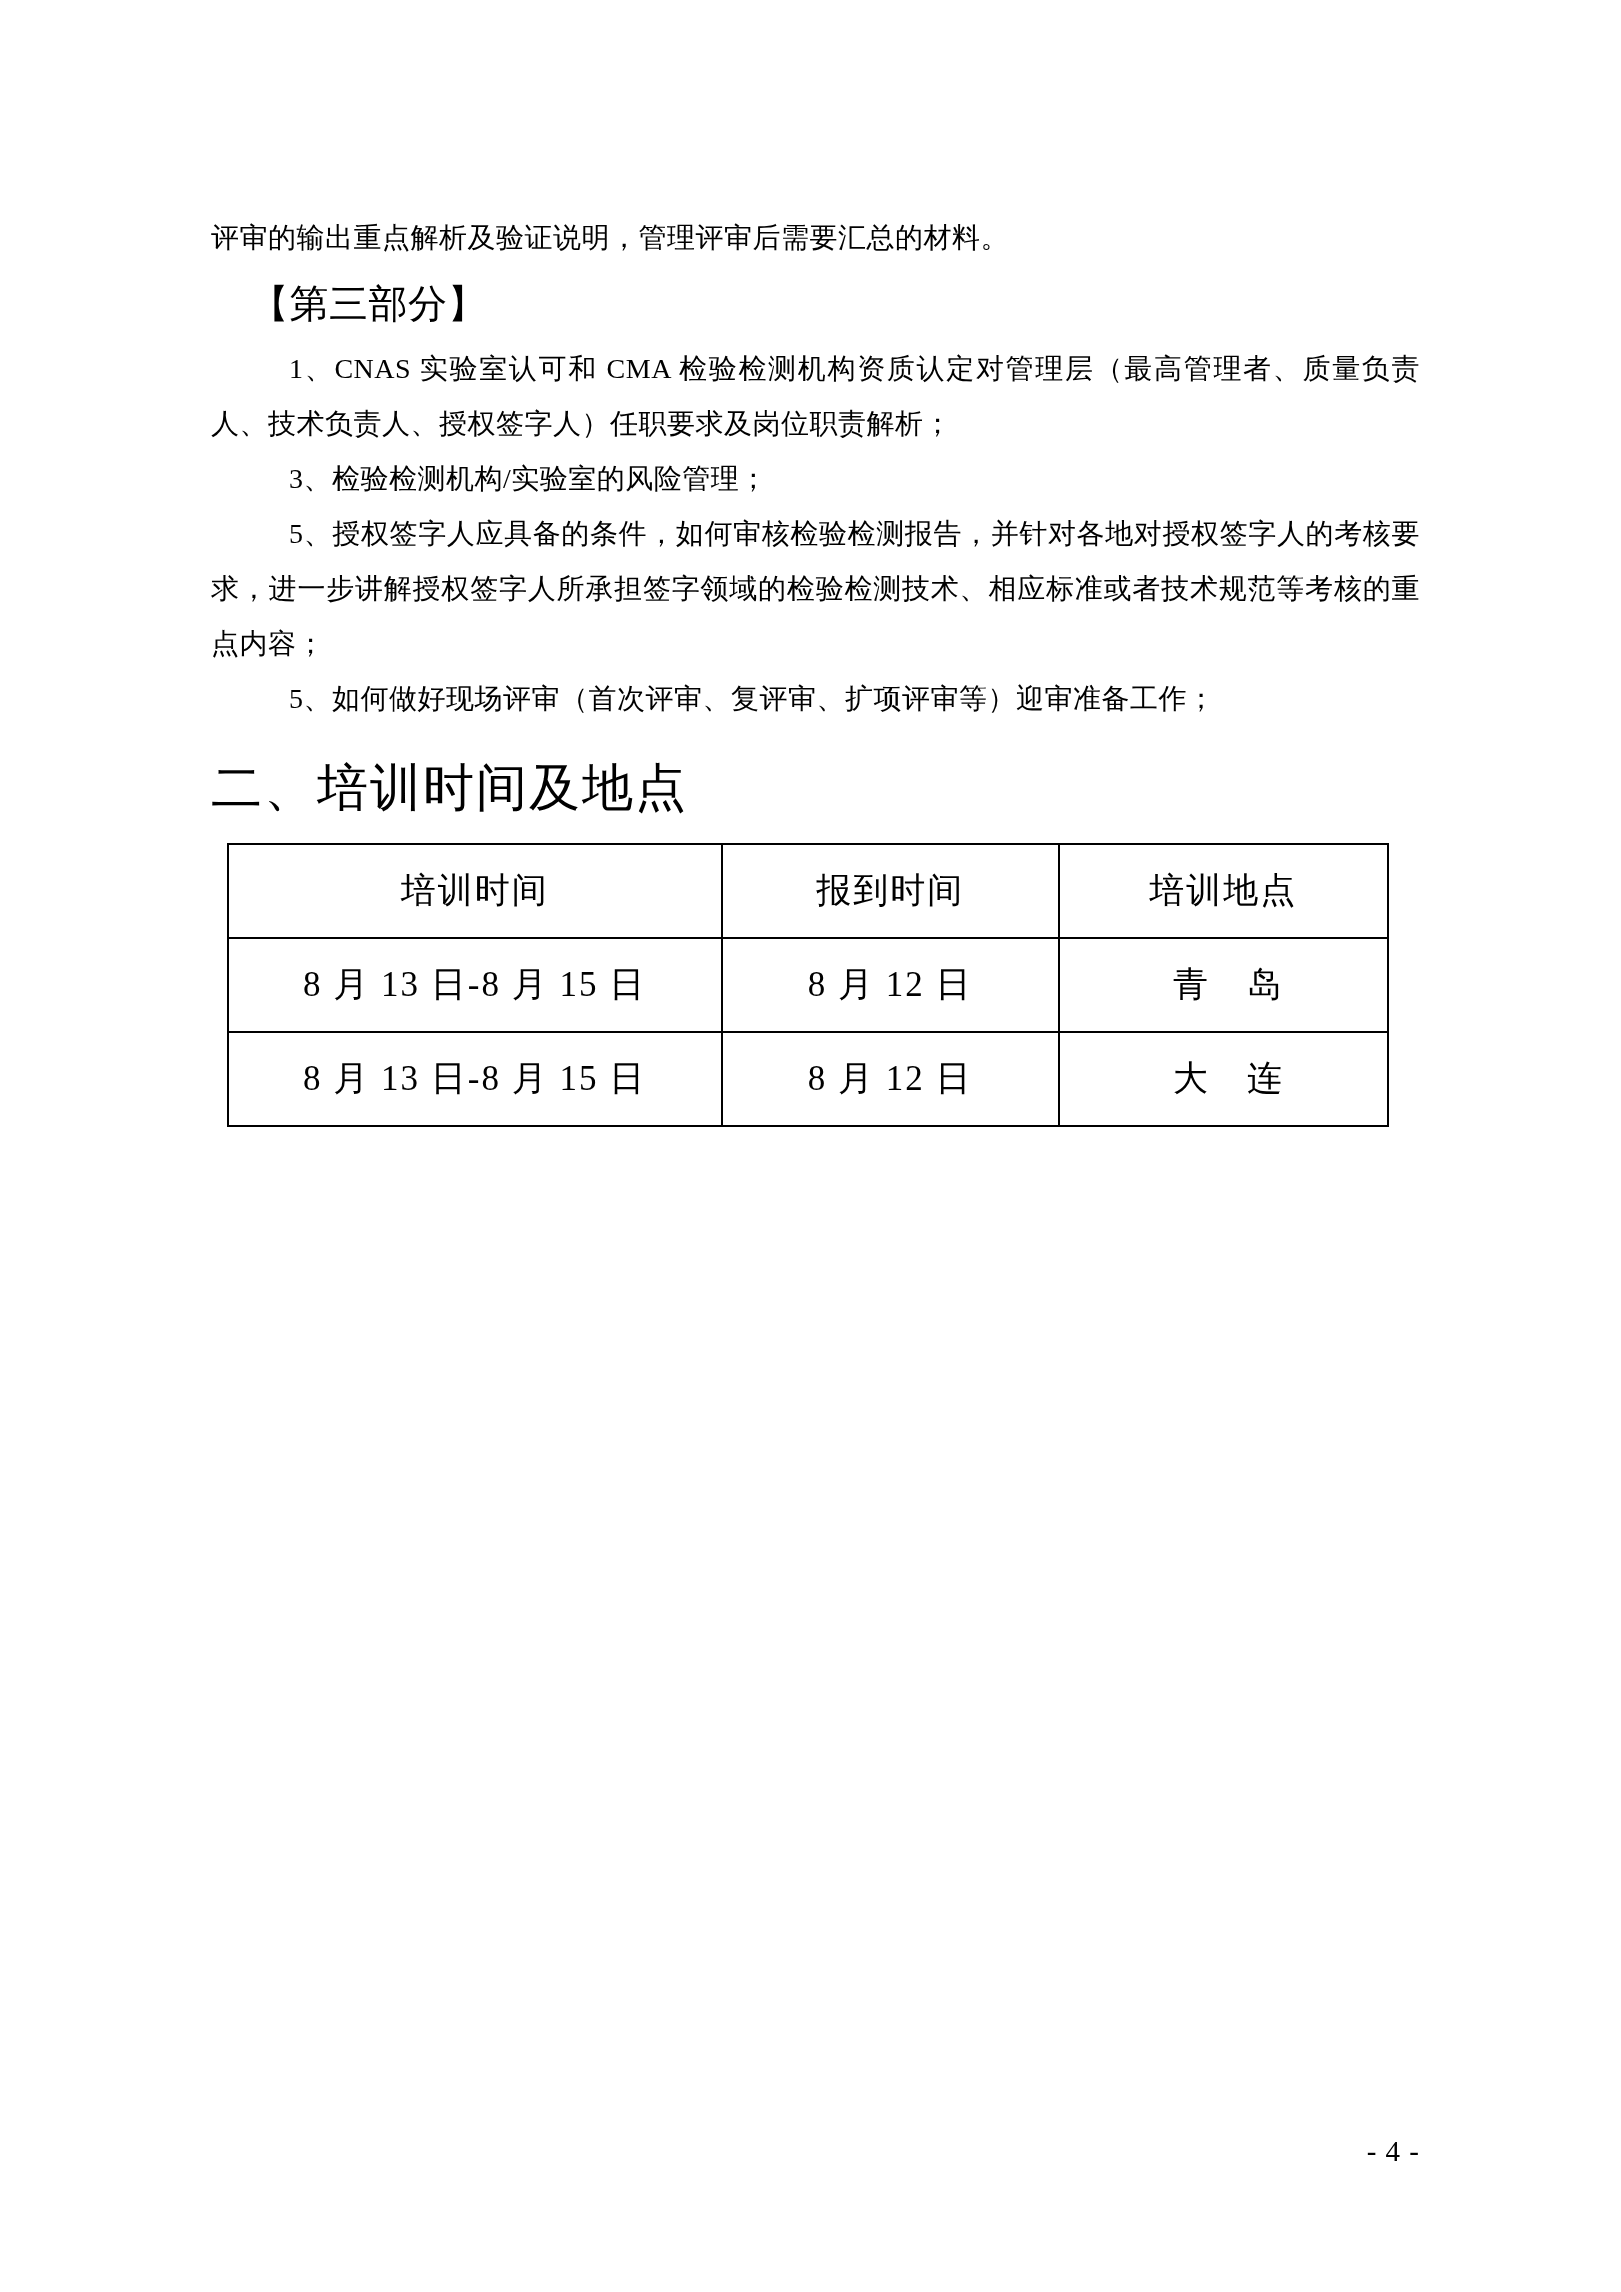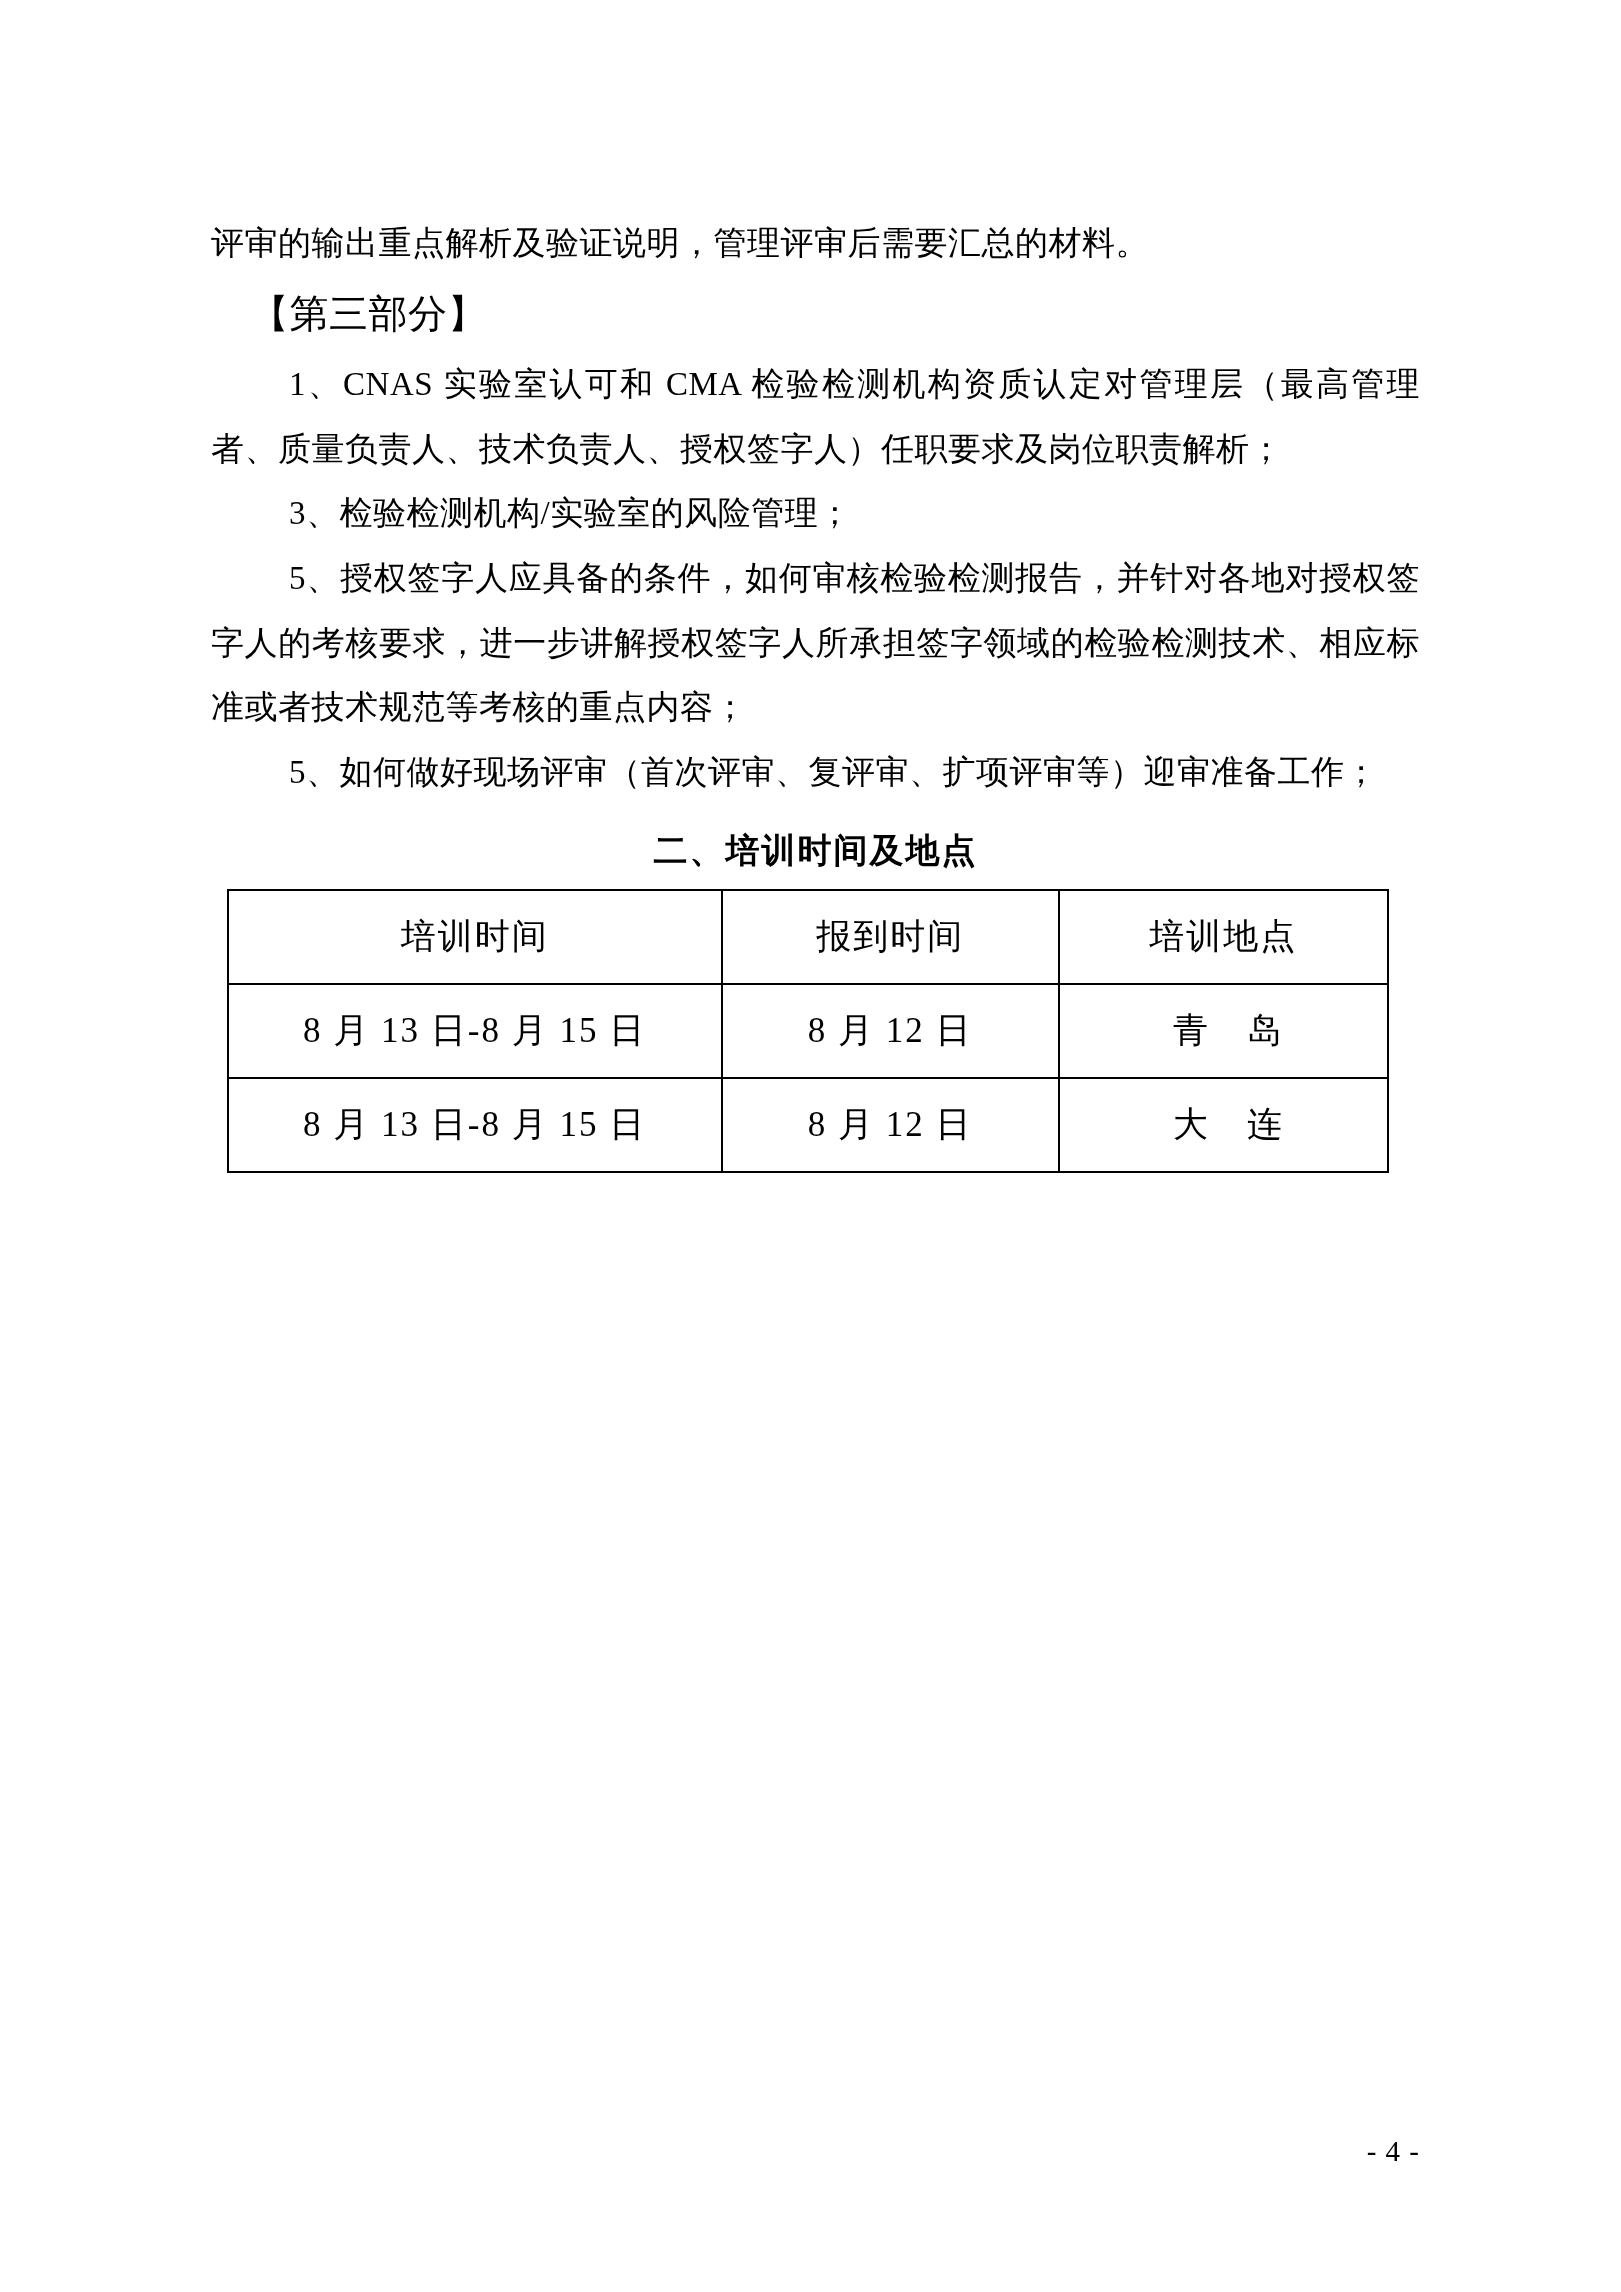--- a/index.html
+++ b/index.html
@@ -16,47 +16,46 @@
     overflow: hidden;
   }
   .page {
     box-sizing: border-box;
     width: 1621px;
     height: 2293px;
     padding: 211px 201px 0 211px;
     position: relative;
   }
   .para {
-    font-size: 33px;
+    font-size: 28px;
     line-height: 1.96;
     text-align: justify;
     text-justify: inter-ideograph;
     letter-spacing: 0.5px;
     margin: 0;
     white-space: pre-wrap;
     font-family: Liberation Serif, serif;
   }
   .indent {
     text-indent: 78px;
   }
   .bracket-head {
     font-size: 39px;
     line-height: 1.96;
     margin: 0;
     text-indent: 39px;
     letter-spacing: 0.5px;
   }
   .section-title {
-    font-size: 34px;
-    font-weight: bold;
+    font-size: 51px;
+    font-weight: normal;
     line-height: 1.9;
     margin: 13.7px 0 5.9px 0;
     letter-spacing: 2px;
     font-family: "Liberation Serif", "DejaVu Serif", serif;
-    text-align: center;
   }
   table.schedule {
     border-collapse: collapse;
     margin-left: 15.7px;
     margin-top: 5.9px;
     width: 1149px;
     table-layout: fixed;
   }
   table.schedule td {
     border: 2px solid #000000;

